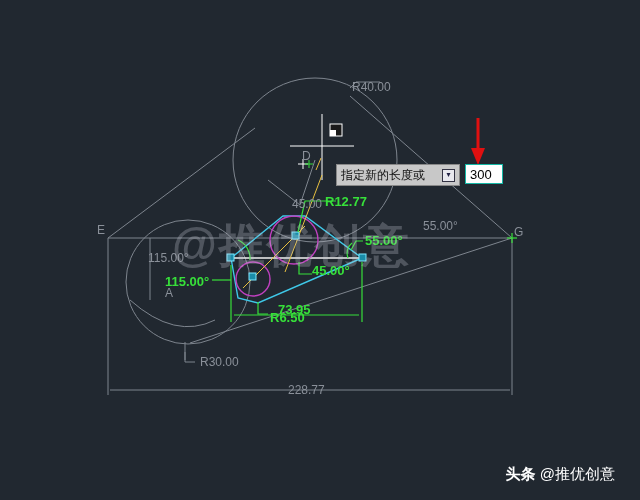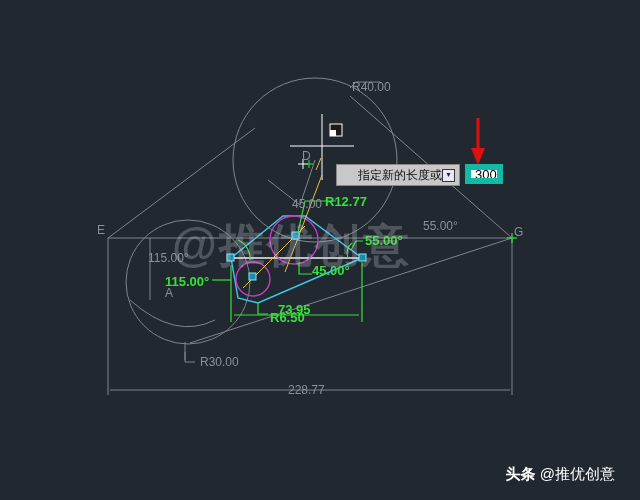--- a/index.html
+++ b/index.html
@@ -1,22 +1,22 @@
 <!DOCTYPE html>
 <html><head>
 <meta charset="utf-8">
 <style>
   html, body { margin:0; padding:0; }
   body { width:640px; height:500px; background:#212830; overflow:hidden; position:relative; font-family:"Liberation Sans", sans-serif; }
   #canvas { position:absolute; left:0; top:0; width:640px; height:500px; }
   .dim { font-family:"Liberation Sans", sans-serif; font-size:12px; fill:#8a9099; }
   .gdim { font-family:"Liberation Sans", sans-serif; font-size:13px; font-weight:bold; fill:#37e03a; }
-  .tooltip { position:absolute; left:336px; top:164px; width:124px; height:22px; background:#c8c8c8; border:1px solid #888; box-sizing:border-box; display:flex; align-items:center; padding-left:4px; font-size:12px; color:#111;justify-content:center; }
+  .tooltip { position:absolute; left:336px; top:164px; width:124px; height:22px; background:#c8c8c8; border:1px solid #888; box-sizing:border-box; display:flex; align-items:center; padding-left:4px; font-size:12px; color:#111; }
   .tooltip .tip-icon { position:absolute; right:4px; top:4px; width:11px; height:11px; background:#e8e8ee; border:1px solid #334; font-size:8px; line-height:10px; text-align:center; color:#224; }
-  .len-input { position:absolute; left:465px; top:164px; width:38px; height:20px; background:#fff; border:6px solid #14b8a6; font-size:13px; color:#000; padding:0 0 0 4px; box-sizing:border-box; font-family:"Liberation Sans", sans-serif; outline:none; }
+  .len-input { position:absolute; left:465px; top:164px; width:38px; height:20px; background:#fff; border:1px solid #14b8a6; font-size:13px; color:#000; padding:0 0 0 4px; box-sizing:border-box; font-family:"Liberation Sans", sans-serif; outline:none; }
   .watermark { position:absolute; left:172px; top:215px; font-size:46px; font-weight:bold; color:rgba(200,205,215,0.28); letter-spacing:2px; white-space:nowrap; }
   .brand { position:absolute; right:25px; bottom:16px; font-size:15px; color:#fff; font-weight:bold; }
   .brand .handle { font-weight:normal; }
 </style>
 </head>
 <body>
 
 <svg id="canvas" viewBox="0 0 640 500" xmlns="http://www.w3.org/2000/svg">
 
   <g stroke="#7e858e" stroke-width="1" fill="none">

